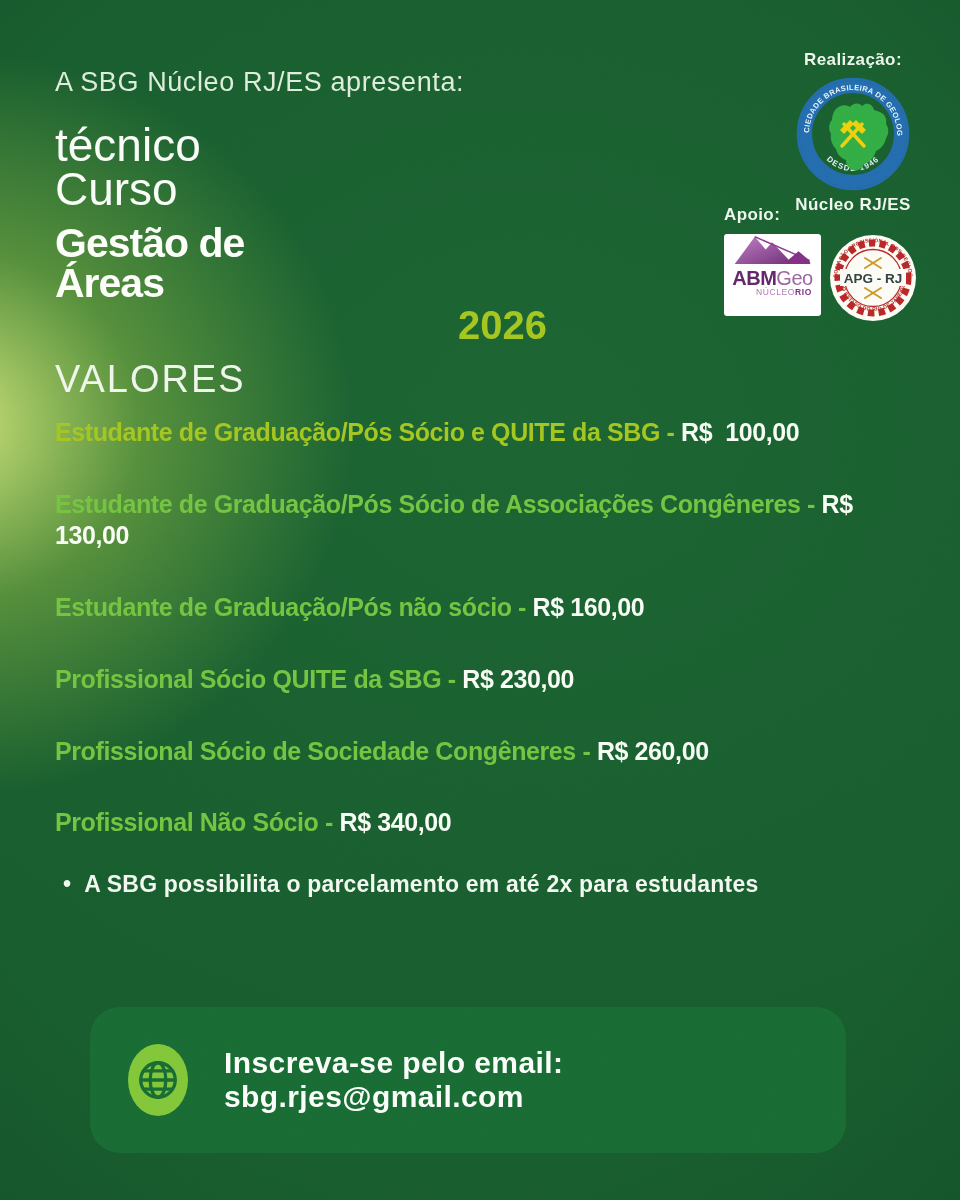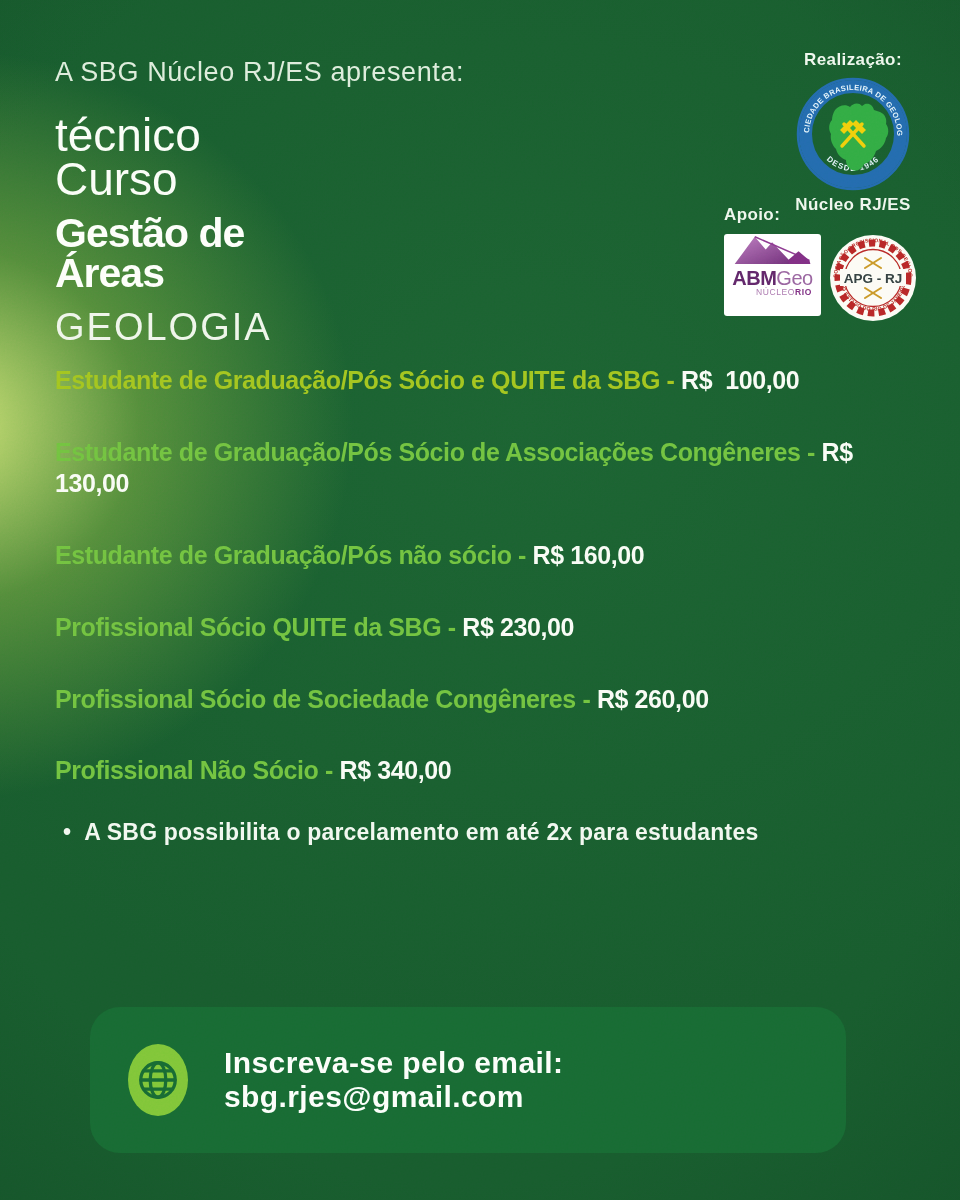--- a/index.html
+++ b/index.html
@@ -7,21 +7,21 @@
     position:relative; width:960px; height:1200px; overflow:hidden;
     font-family:"Liberation Sans", sans-serif;
     background-color:#1a5230;
     background-image:
       radial-gradient(ellipse 560px 520px at -50px 425px, rgba(224,234,132,0.95) 0%, rgba(150,182,76,0.55) 34%, rgba(40,95,50,0) 72%),
       radial-gradient(ellipse 1150px 950px at 55% 35%, rgba(38,106,60,0.55) 0%, rgba(0,0,0,0) 65%),
       radial-gradient(ellipse 1500px 1700px at 48% 45%, #1d5c33 38%, #154528 78%, #113a21 100%);
   }
   svg.noise { position:absolute; inset:0; mix-blend-mode:soft-light; opacity:0.55; pointer-events:none; }
 
-  .content { position:absolute; left:55px; top:0; width:852px; color:#fdfdfb; }
+  .content { position:absolute; left:55px; top:10px; width:852px; color:#fdfdfb; }
 
   .presents { margin-top:57px; font-size:27px; font-weight:400; letter-spacing:0.6px; color:#e3ecdf; }
   .course-type { margin:26px 0 0 0; font-size:46px; font-weight:300; line-height:0.95; color:#fbfdf8; }
   .course-type span { display:block; }
   .main-title { margin:13px 0 0 0; font-size:41px; font-weight:700; line-height:0.96; letter-spacing:-1px; color:#fdfefa; }
   .main-title span { display:block; }
   .year { width:492px; text-align:right; font-size:40px; line-height:1; font-weight:600; color:var(--accent-yellow); margin-top:2px; }
 
   .valores-heading { margin-top:14px; font-size:38px; font-weight:400; letter-spacing:2px; color:#f1f5ec; line-height:1.1; }
 
@@ -68,22 +68,23 @@
     <h2 class="course-type">
       <span>técnico</span>
       <span>Curso</span>
     </h2>
 
     <h1 class="main-title">
       <span>Gestão de</span>
       <span>Áreas</span>
     </h1>
 
-
-    <div class="valores-heading">GEOLOGIA</div>
+    <div class="year">2026</div>
+
+    <div class="valores-heading">VALORES</div>
 
     <div class="price-list">
       <div class="price-item highlight">
         <span class="label">Estudante de Graduação/Pós Sócio e QUITE da SBG</span><span class="sep"> - </span><span class="price">R$  100,00</span>
       </div>
       <div class="price-item">
         <span class="label">Estudante de Graduação/Pós Sócio de Associações Congêneres</span><span class="sep"> - </span><span class="price">R$ 130,00</span>
       </div>
       <div class="price-item">
         <span class="label">Estudante de Graduação/Pós não sócio</span><span class="sep"> - </span><span class="price">R$ 160,00</span>

